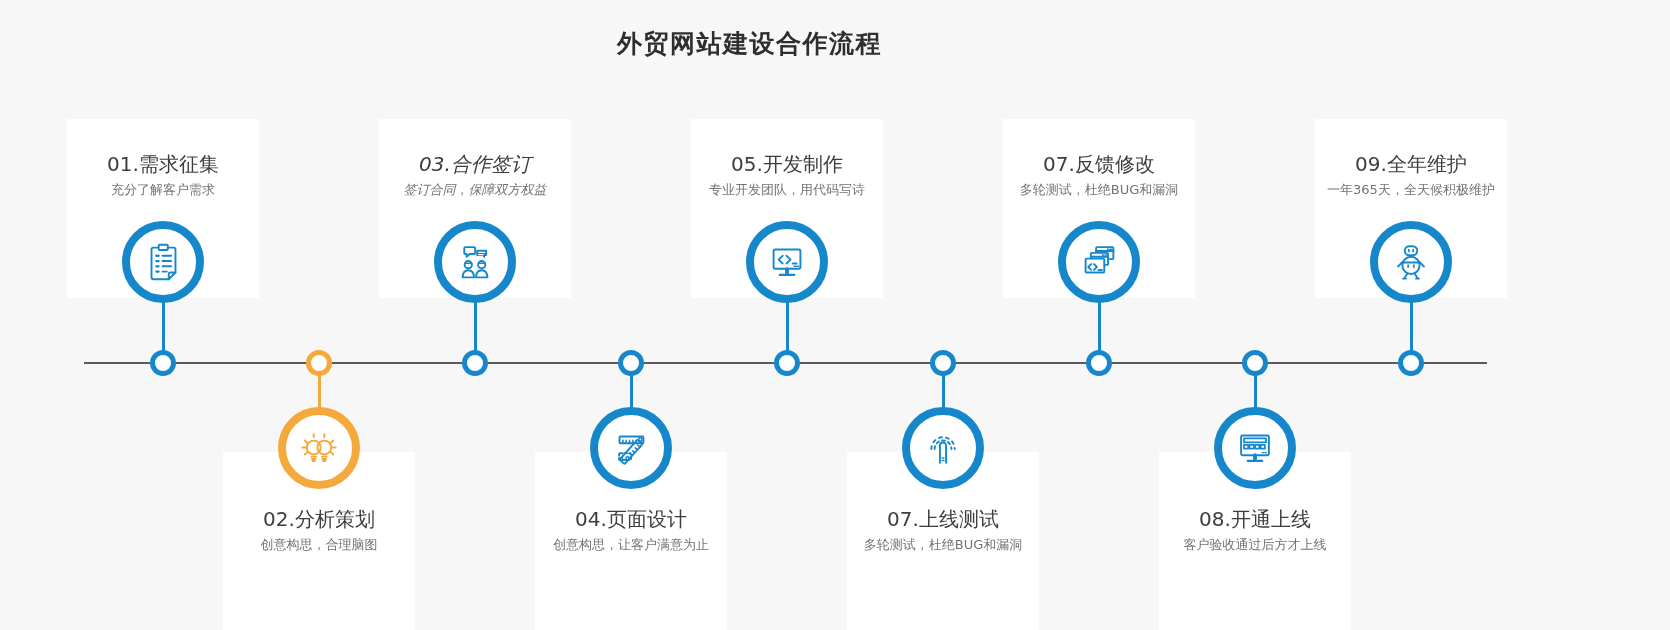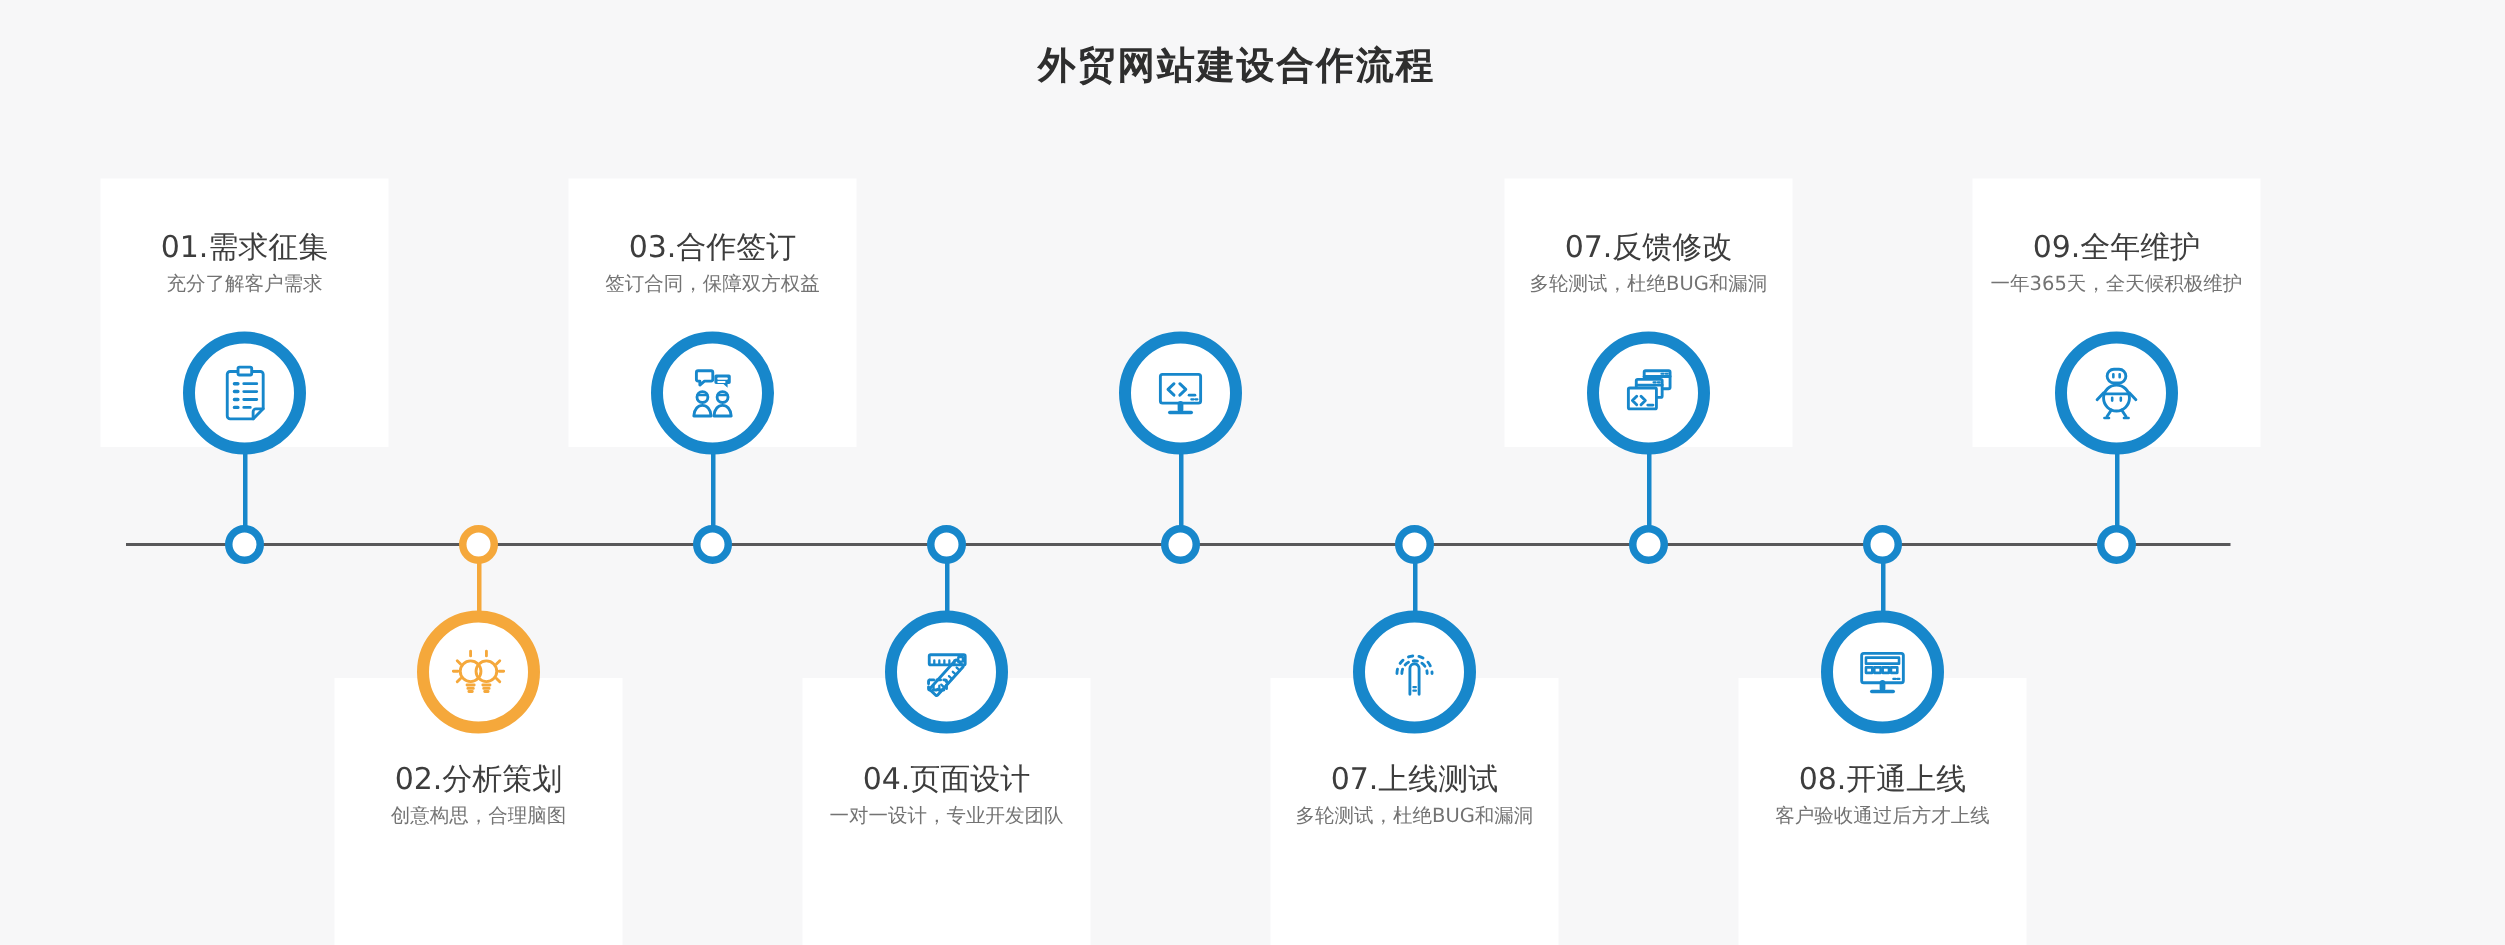--- a/index.html
+++ b/index.html
@@ -1,21 +1,21 @@
 <!DOCTYPE html>
 <html><head>
 <meta charset="utf-8">
 <style>
   html, body { margin:0; padding:0; background:#f7f7f8; }
   body { font-family:"DejaVu Sans","Liberation Sans",sans-serif; }
   .stage { position:relative; width:1670px; height:630px; background:#f7f7f8; overflow:hidden; }
 
   .page-title {
     position:absolute; top:27px; left:617px; width:340px;
-    text-align:right; font-size:25px; font-weight:600; color:#2e2e2e;
+    text-align:left; font-size:25px; font-weight:600; color:#2e2e2e;
     letter-spacing:1.5px; margin:0;
   }
 
   .timeline {
     position:absolute; left:84px; top:362px; width:1403px; height:2px;
     background:#58585a; z-index:0;
   }
 
   .step { position:absolute; top:0; width:192px; height:630px; }
 
@@ -89,21 +89,21 @@
             <svg width="46" height="46" viewBox="0 0 48 48" fill="none" stroke="currentColor" stroke-width="2" stroke-linecap="round" stroke-linejoin="round">
               <circle cx="18.5" cy="23.5" r="7.2"></circle>
               <circle cx="29.5" cy="23.5" r="7.2"></circle>
               <path d="M16 33 h5 M16.6 35.4 h3.8 M17.3 37.6 h2.4"></path>
               <path d="M27 33 h5 M27.6 35.4 h3.8 M28.3 37.6 h2.4"></path>
               <path d="M18.5 12.8 v-3.2 M29.5 12.8 v-3.2 M9.2 16.2 l2.3 2.3 M38.8 16.2 l-2.3 2.3 M6.5 23.5 h3.2 M41.5 23.5 h-3.2 M9.2 30.8 l2.3 -2.3 M38.8 30.8 l-2.3 -2.3"></path>
             </svg>
           </span>
         </div>
       </div>
-      <div class="step top" style="left: 379px; --c: #1787cb;">
+      <div class="step top" style="left: 379px; font-style: italic; --c: #1787cb;">
         <div class="card">
           <div class="step-title">03.合作签订</div>
           <div class="step-desc">签订合同，保障双方权益</div>
         </div>
         <div class="stem"></div>
         <div class="node"></div>
         <div class="big-circle">
           <span class="icon">
             <svg width="46" height="46" viewBox="0 0 48 48" fill="none" stroke="currentColor" stroke-width="2" stroke-linecap="round" stroke-linejoin="round">
               <path d="M23 8.5 h-9 a1.2 1.2 0 0 0 -1.2 1.2 v4.8 a1.2 1.2 0 0 0 1.2 1.2 h1.2 v2.8 l3.2 -2.8 h4.6 a1.2 1.2 0 0 0 1.2 -1.2 V9.7 A1.2 1.2 0 0 0 23 8.5 z"></path>
@@ -115,41 +115,45 @@
               <circle cx="31" cy="26.8" r="3.8"></circle>
               <path d="M27.6 25.4 h6.8" stroke-width="1.6"></path>
               <path d="M25 40 c0.3 -4.9 3 -7.4 6 -7.4 s5.7 2.5 6 7.4 z"></path>
             </svg>
           </span>
         </div>
       </div>
       <div class="step bottom" style="left: 535px; --c: #1787cb;">
         <div class="card">
           <div class="step-title">04.页面设计</div>
-          <div class="step-desc">一对一设计，专业开发团队</div>
+          <div class="step-desc">创意构思，让客户满意为止</div>
         </div>
         <div class="stem"></div>
         <div class="node"></div>
         <div class="big-circle">
           <span class="icon">
             <svg width="46" height="46" viewBox="0 0 48 48" fill="none" stroke="currentColor" stroke-width="2" stroke-linecap="round" stroke-linejoin="round">
               <rect x="12" y="12" width="25" height="7" rx="1"></rect>
               <path d="M15.5 19 v-3 M19 19 v-3 M22.5 19 v-3 M26 19 v-3 M29.5 19 v-3" stroke-width="1.6"></path>
               <rect x="32.2" y="13.6" width="3.2" height="3.2" stroke-width="1.6"></rect>
               <g transform="rotate(-48 24 28)">
                 <rect x="10" y="24.5" width="28" height="7" rx="1"></rect>
                 <path d="M14 31.5 v-3 M18 31.5 v-3 M22 31.5 v-3 M26 31.5 v-3 M30 31.5 v-3 M34 31.5 v-3" stroke-width="1.6"></path>
               </g>
               <rect x="11.5" y="29.5" width="12.5" height="7" rx="1" stroke-dasharray="2.6 2.2"></rect>
               <path d="M15 36.5 v-3 M19 36.5 v-3" stroke-width="1.6"></path>
             </svg>
           </span>
         </div>
       </div>
       <div class="step top" style="left: 691px; --c: #1787cb;">
+        <div class="card">
+          <div class="step-title">05.开发制作</div>
+          <div class="step-desc">专业开发团队，用代码写诗</div>
+        </div>
         <div class="stem"></div>
         <div class="node"></div>
         <div class="big-circle">
           <span class="icon">
             <svg width="46" height="46" viewBox="0 0 48 48" fill="none" stroke="currentColor" stroke-width="2" stroke-linecap="round" stroke-linejoin="round">
               <rect x="10" y="11" width="28" height="20" rx="1.5"></rect>
               <path d="M19.5 17.5 l-4.2 4 l4.2 4 M23.5 17.5 l4.2 4 l-4.2 4"></path>
               <path d="M30 25.5 h4"></path>
               <path d="M31.5 28.4 h1.6 M34.4 28.4 h1.4" stroke-width="1.5"></path>
               <path d="M24 31.5 v4" stroke-width="4"></path>

